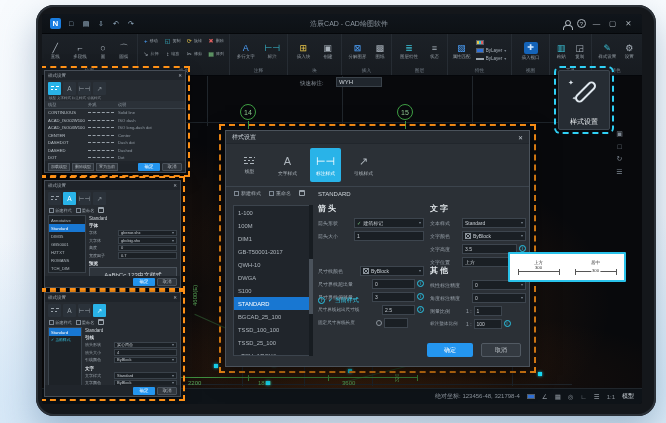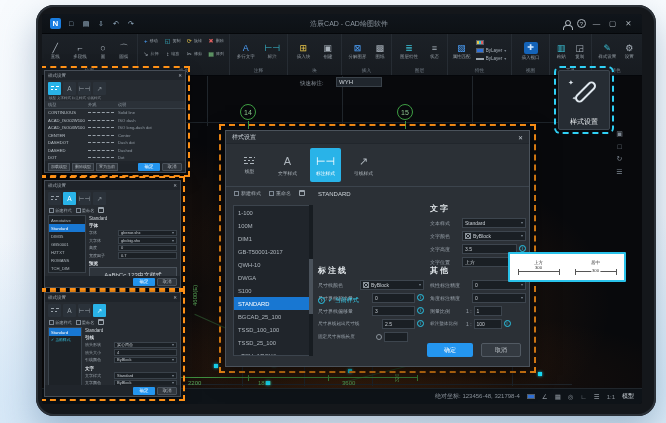--- a/index.html
+++ b/index.html
@@ -474,23 +474,37 @@
             <div class="dlrow">_TCH_ARCH&amp;</div>
           </div>
     <div class="dscroll" style="left:83px;top:74px;height:151px;bottom:auto">
             <span class="dthumb"></span>
           </div>
     <div class="curchip">
             <span class="info">i</span>
             <span><span>✓</span> <span>当前样式</span></span>
           </div>
 
+    <div class="sect1">
+      <span class="stitle">箭头</span>
+      <div class="frow">
+              <span class="flab" style="width:34px">箭头形状</span>
+              <span class="dd" style="flex:1">
+                <i class="tick">✓</i>
+                <span class="grow">建筑标记</span>
+                <span class="car">▾</span>
+              </span>
+            </div>
+      <div class="frow">
+              <span class="flab" style="width:34px">箭头大小</span>
+              <span class="inp" style="flex:1">1</span>
+            </div>
+    </div>
 
     <div class="sect2">
-      <span class="stitle">标注线</span>
       <div class="frow">
               <span class="flab" style="width:40px">尺寸线颜色</span>
               <span class="dd" style="flex:1">
                 <span class="xchip"></span>
                 <span class="grow">ByBlock</span>
                 <span class="car">▾</span>
               </span>
             </div>
       <div class="frow">
               <span class="flab" style="width:52px">尺寸界线超出量</span>

